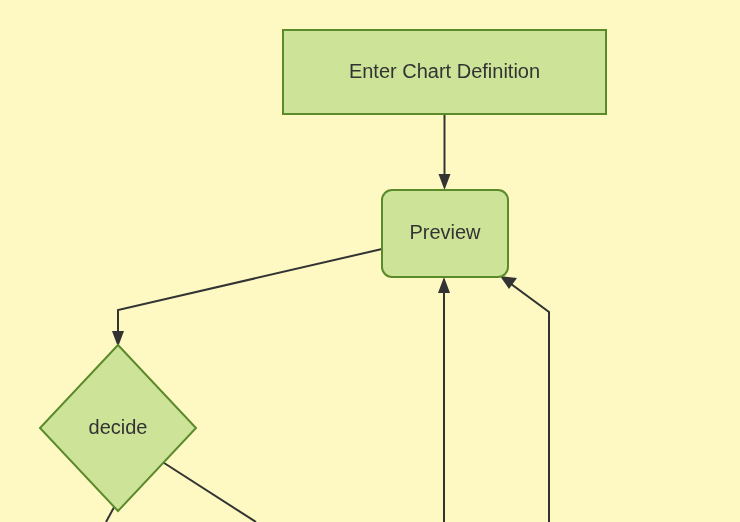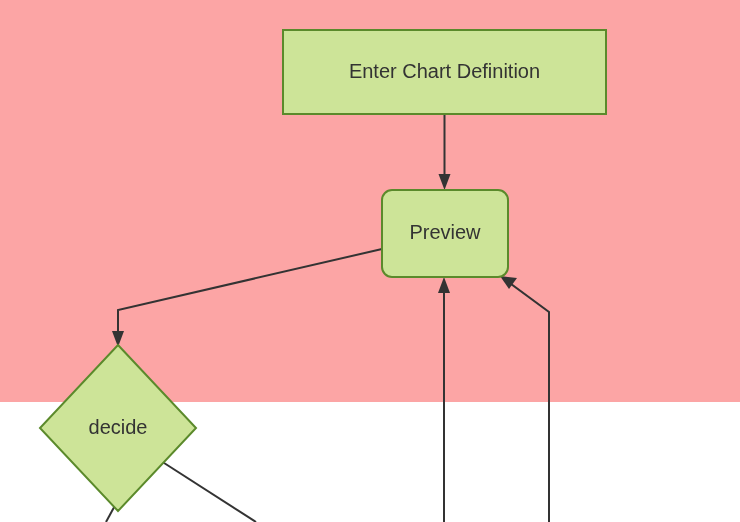--- a/index.html
+++ b/index.html
@@ -9,22 +9,22 @@
   }
   body {
     width: 740px;
     height: 522px;
     overflow: hidden;
     font-family: "Liberation Sans", sans-serif;
   }
   #flowchart-canvas {
     position: relative;
     width: 740px;
-    height: 402px;
-    background: #fca5a5;
+    height: 522px;
+    background: #fef9c3;
   }
   #flowchart-svg {
     position: absolute;
     top: 0;
     left: 0;
     width: 740px;
     height: 522px;
     display: block;
   }
   .node-shape {

